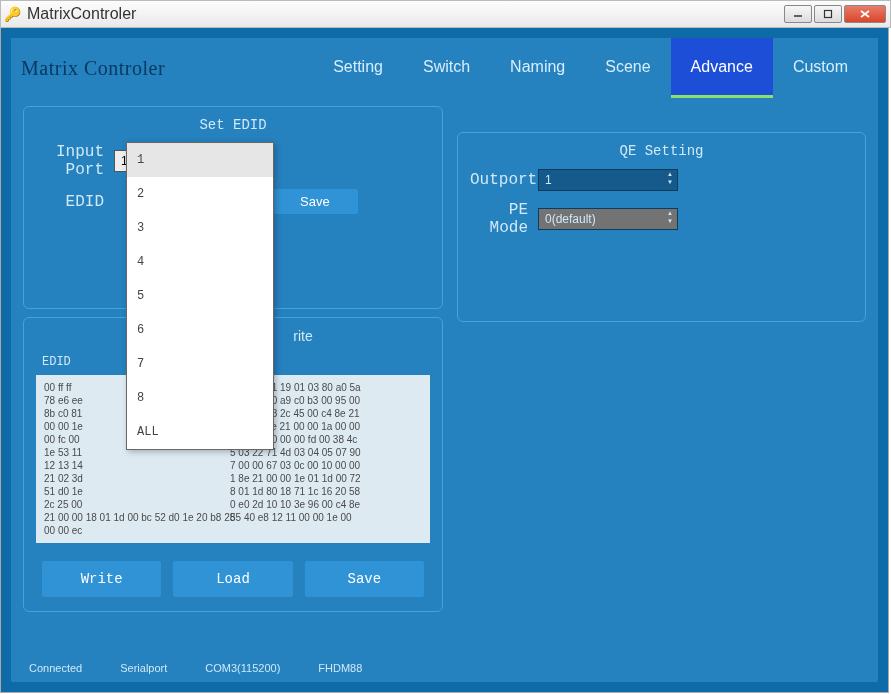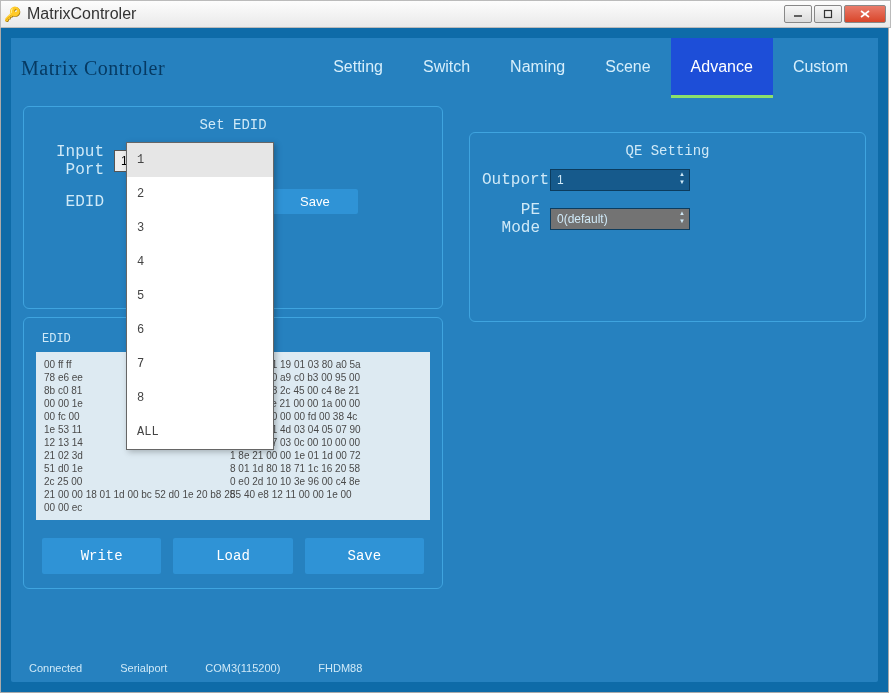--- a/index.html
+++ b/index.html
@@ -18,21 +18,21 @@
 .app { position:relative; width:889px; height:665px; border:1px solid #aaa; border-top:none; background:#0e6ba8; }
 .inner { position:absolute; left:10px; top:10px; right:10px; bottom:10px; background:#2681bf; border-radius:2px; }
 
 
 .header { height:60px; display:flex; align-items:center; padding:0 10px; background:#2681bf; }
 .apptitle { font-size:20px; color:#063a63; font-family: Georgia, serif; letter-spacing:0.5px; }
 .tabs { margin-left:auto; display:flex; height:60px; align-items:stretch; }
 .tab { padding:0 20px; display:flex; align-items:center; color:#d6eefb; font-size:16px; cursor:pointer; border-bottom:3px solid transparent;}
 .tab.active { background:#1d4ed8; border-bottom:3px solid #8be06a; color:#fff;}
 
-.content { padding:8px 12px; display:flex; gap:26px; }
+.content { padding:8px 12px; display:flex; gap:14px; }
 
 .col-left { width:420px; display:flex; flex-direction:column; gap:10px;}
 .col-right { flex:1; }
 
 .panel { border:1px solid #3fa4df; border-radius:6px; padding:10px 12px 14px; position:relative; }
 .panel-title { text-align:center; color:#cfe9f7; font-size:14px; margin-bottom:10px; font-family: "Courier New", monospace;}
 
 .form-row { display:flex; align-items:center; gap:10px; margin-bottom:10px; }
 .form-label { width:68px; text-align:right; color:#cfe9f7; font-size:16px; font-family:"Courier New",monospace;}
 .select-box { flex:0 0 140px; height:22px; background:#eeeeee; border:1px solid #555; display:flex; align-items:center; padding:0 6px; font-size:12px; position:relative; cursor:pointer;}
@@ -136,20 +136,21 @@
             <div class="dd-item">4</div>
             <div class="dd-item">5</div>
             <div class="dd-item">6</div>
             <div class="dd-item">7</div>
             <div class="dd-item">8</div>
             <div class="dd-item">ALL</div>
           </div>
         </div>
 
         <div class="panel edid-panel" style="margin-top:-2px;">
+          <div class="panel-title" style="text-align:center; padding-left:140px;"><span>rite</span></div>
           <div class="edid-label">EDID</div>
           <div class="hex-area" style="display:flex;">
             <div style="width:56px; white-space:pre;">00 ff ff
 78 e6 ee
 8b c0 81
 00 00 1e
 00 fc 00
 1e 53 11
 12 13 14
 21 02 3d

